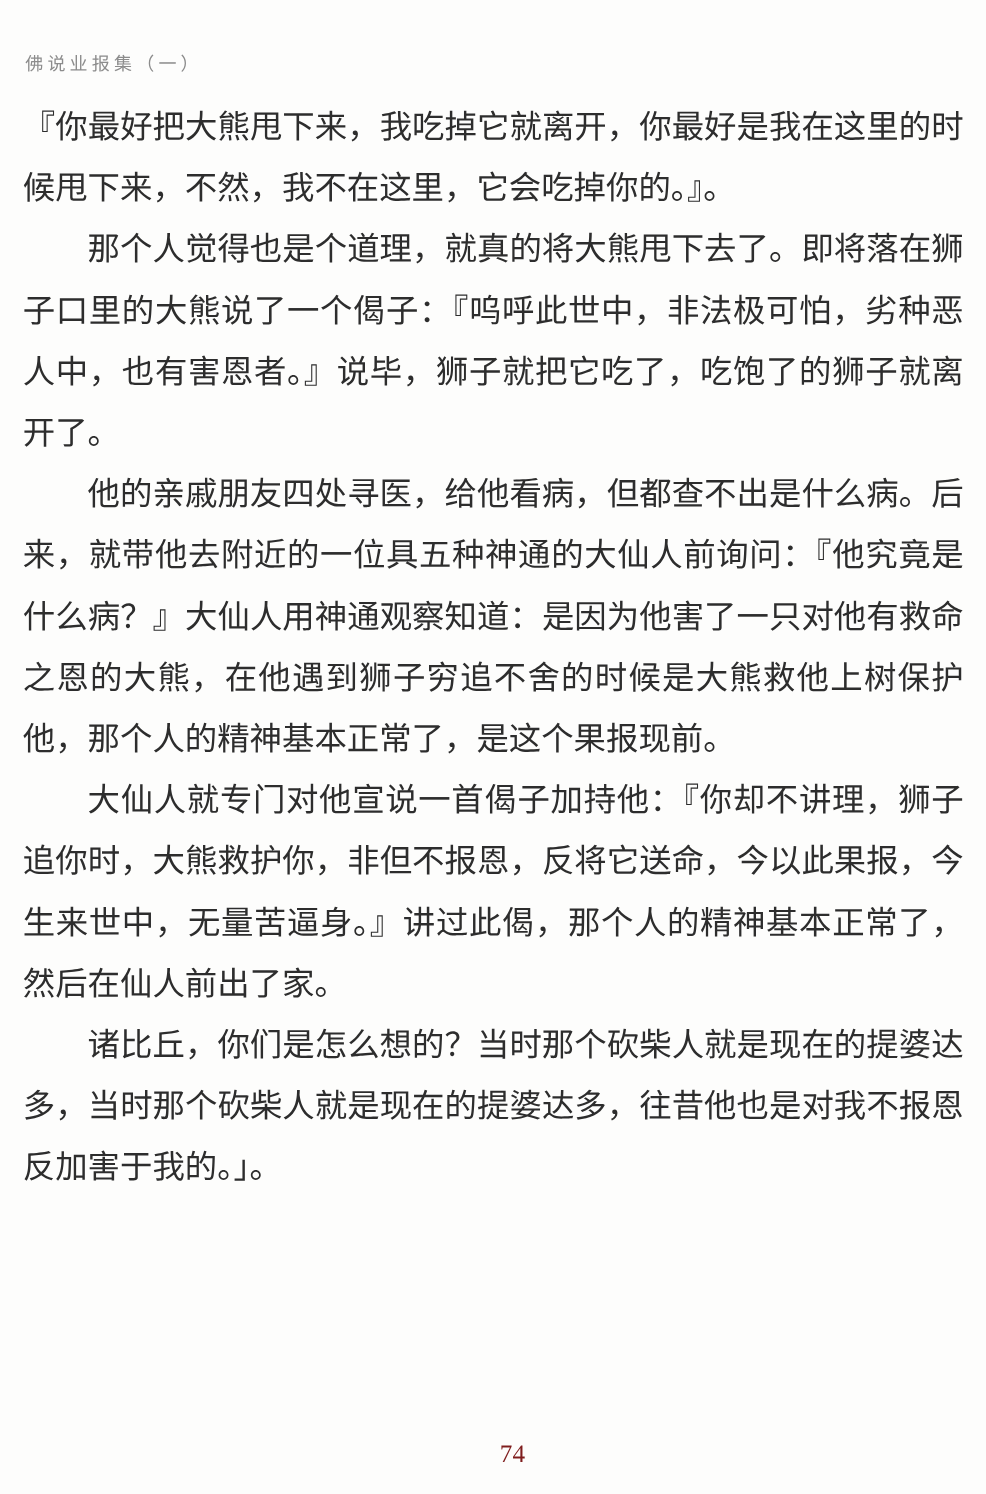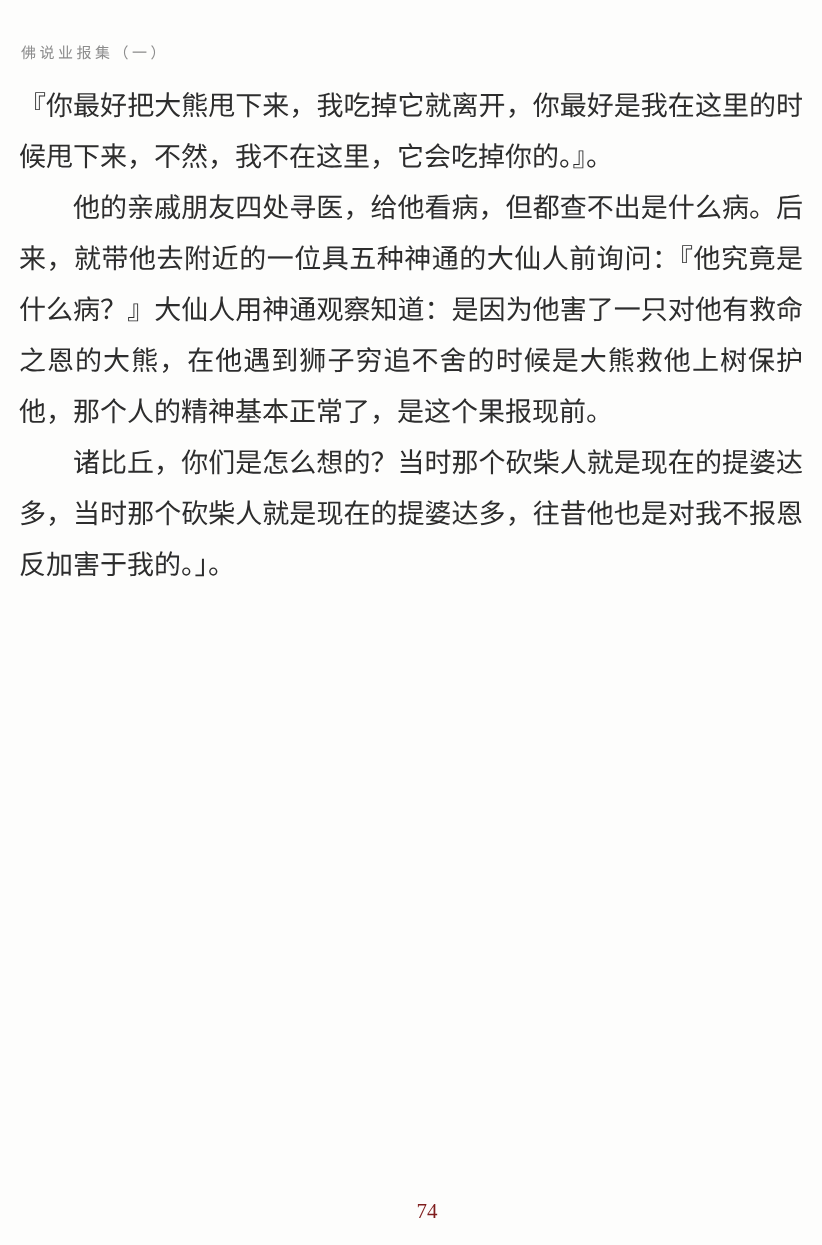--- a/index.html
+++ b/index.html
@@ -60,19 +60,21 @@
 </style>
 </head>
 <body>
 
 <div class="page">
 
   <div class="running-header">佛说业报集（一）</div>
 
   <div class="body-text">
       <p class="para">『你最好把大熊甩下来，我吃掉它就离开，你最好是我在这里的时候甩下来，不然，我不在这里，它会吃掉你的。』。</p>
+      <p class="para indent">那个人觉得也是个道理，就真的将大熊甩下去了。即将落在狮子口里的大熊说了一个偈子：『呜呼此世中，非法极可怕，劣种恶人中，也有害恩者。』说毕，狮子就把它吃了，吃饱了的狮子就离开了。</p>
       <p class="para indent">他的亲戚朋友四处寻医，给他看病，但都查不出是什么病。后来，就带他去附近的一位具五种神通的大仙人前询问：『他究竟是什么病？』大仙人用神通观察知道：是因为他害了一只对他有救命之恩的大熊，在他遇到狮子穷追不舍的时候是大熊救他上树保护他，那个人的精神基本正常了，是这个果报现前。</p>
+      <p class="para indent">大仙人就专门对他宣说一首偈子加持他：『你却不讲理，狮子追你时，大熊救护你，非但不报恩，反将它送命，今以此果报，今生来世中，无量苦逼身。』讲过此偈，那个人的精神基本正常了，然后在仙人前出了家。</p>
       <p class="para indent">诸比丘，你们是怎么想的？当时那个砍柴人就是现在的提婆达多，当时那个砍柴人就是现在的提婆达多，往昔他也是对我不报恩反加害于我的。」。</p>
     </div>
 
   <div class="page-number">74</div>
 
 </div>
 
 </body></html>

